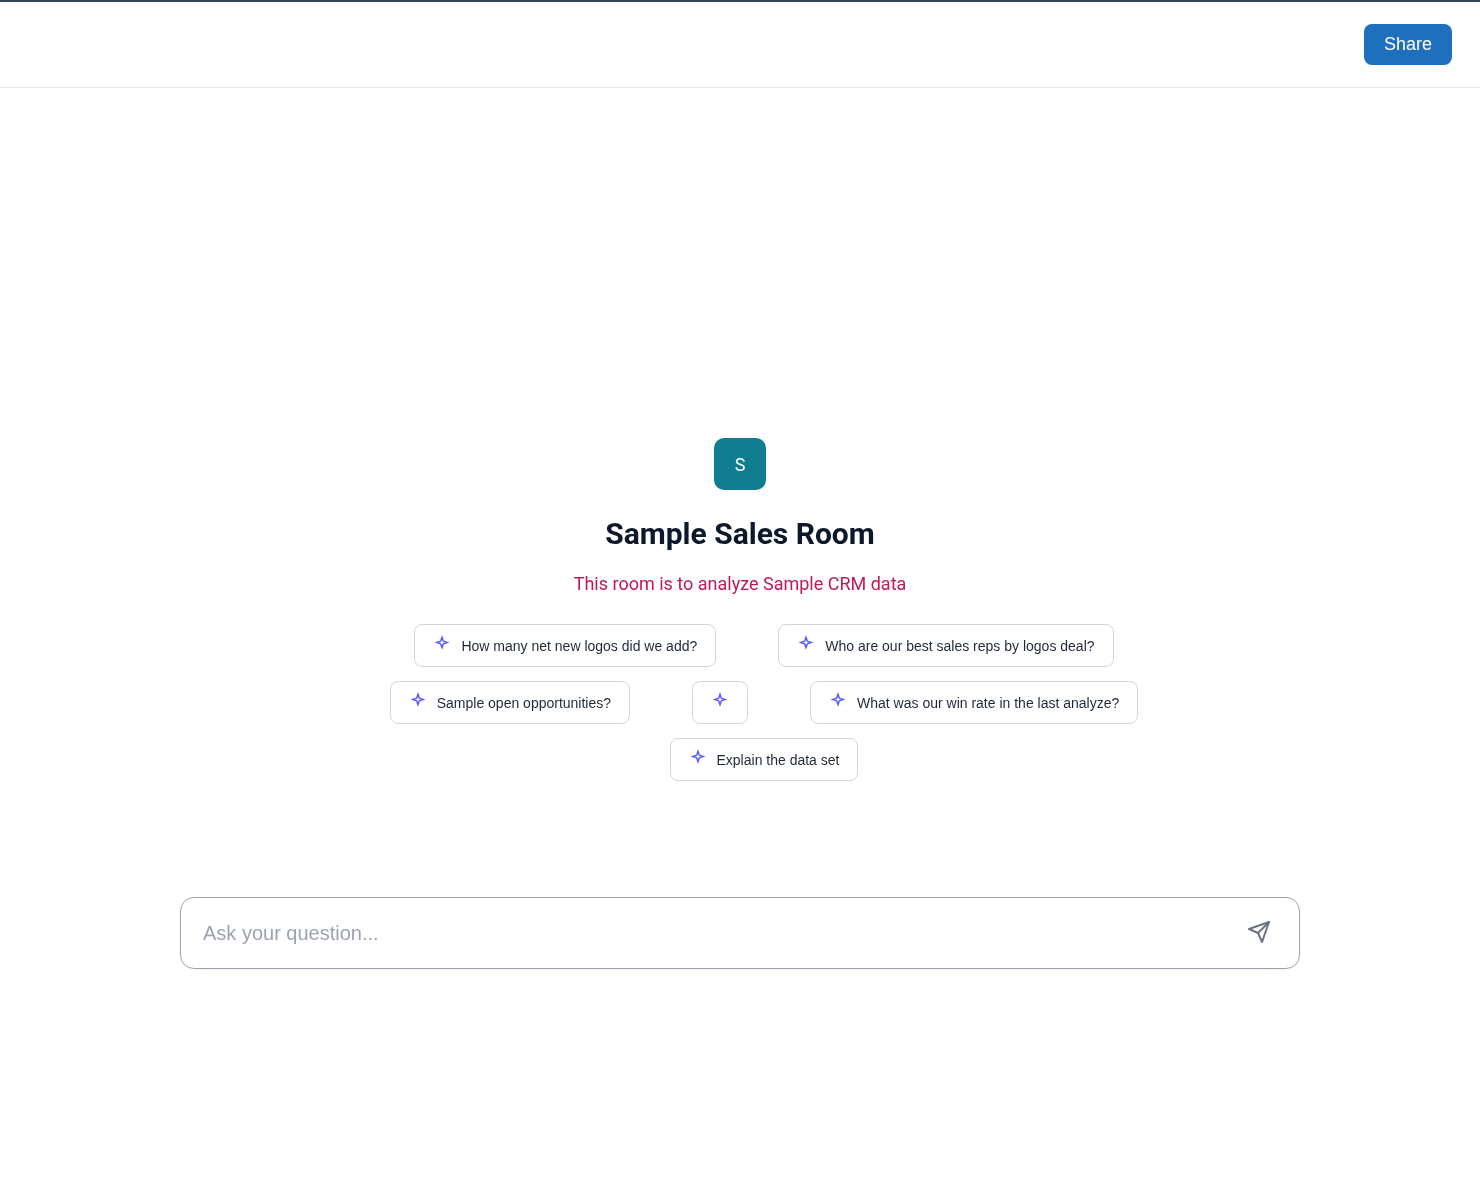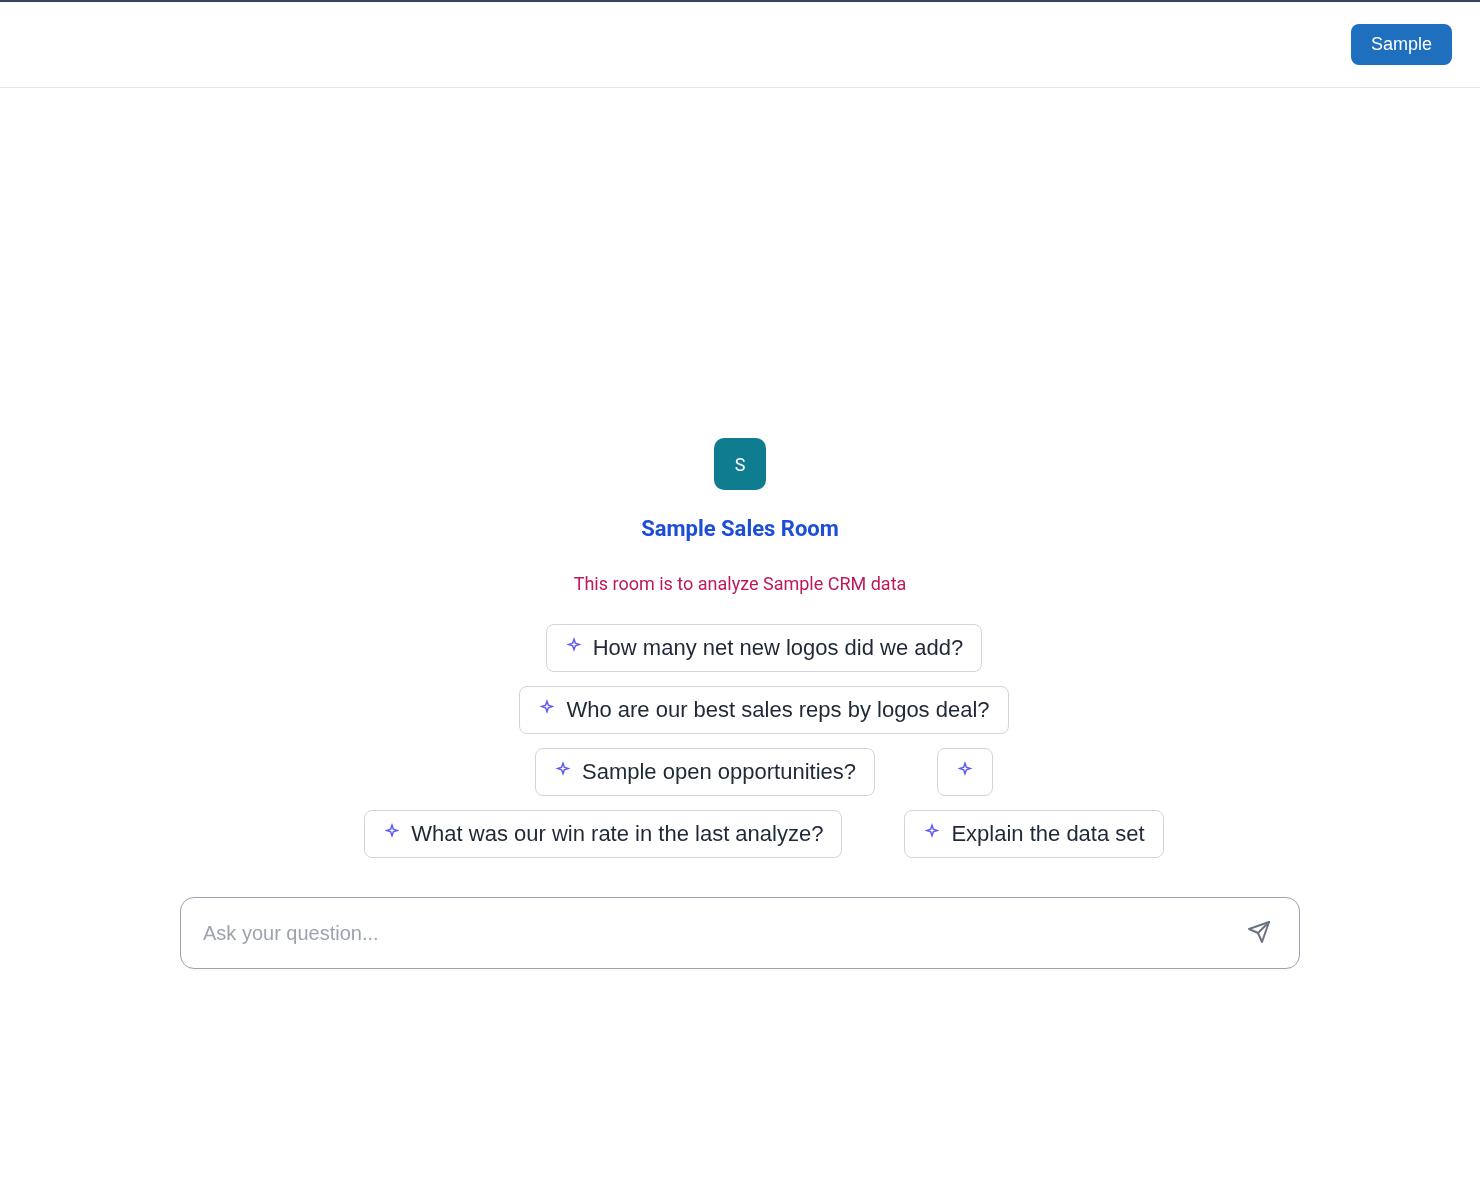--- a/index.html
+++ b/index.html
@@ -56,43 +56,43 @@
       background: #0f7c8f;
       border-radius: 10px;
       display: flex;
       align-items: center;
       justify-content: center;
       color: #fff;
       font-size: 18px;
       margin-bottom: 26px;
     }
     .room-title {
-      font-size: 22px;
+      font-size: 30px;
       font-weight: 700;
-      color: #1d4ed8;
-      margin-bottom: 32px;
+      color: #0f172a;
+      margin-bottom: 22px;
     }
     .room-subtitle {
       font-size: 18px;
       color: #be185d;
       margin-bottom: 30px;
     }
     .chips {
       display: flex;
       flex-wrap: wrap;
       justify-content: center;
       gap: 14px;
       max-width: 900px;
     }
     .chip {
       border: 1px solid #d1d5db;
       border-radius: 8px;
       background: #fff;
       padding: 10px 18px;
-      font-size: 22px;
+      font-size: 14px;
       color: #1f2937;
       display: flex;
       align-items: center;
       gap: 10px;
       cursor: pointer;
       margin-left: 48px;
     }
     .chip .sparkle {
       flex-shrink: 0;
     }
@@ -130,21 +130,21 @@
       color: #6b7280;
       display: flex;
       align-items: center;
       justify-content: center;
     }
   </style>
 </head>
 <body>
 
 <div class="header">
-  <button class="share-btn">Sample</button>
+  <button class="share-btn">Share</button>
 </div>
 
 <div class="main">
   <div class="center-block">
     <div class="avatar">S</div>
     <h1 class="room-title">Sample Sales Room</h1>
     <p class="room-subtitle">This room is to analyze Sample CRM data</p>
     <div class="chips">
       <button class="chip">
         <span class="sparkle">

